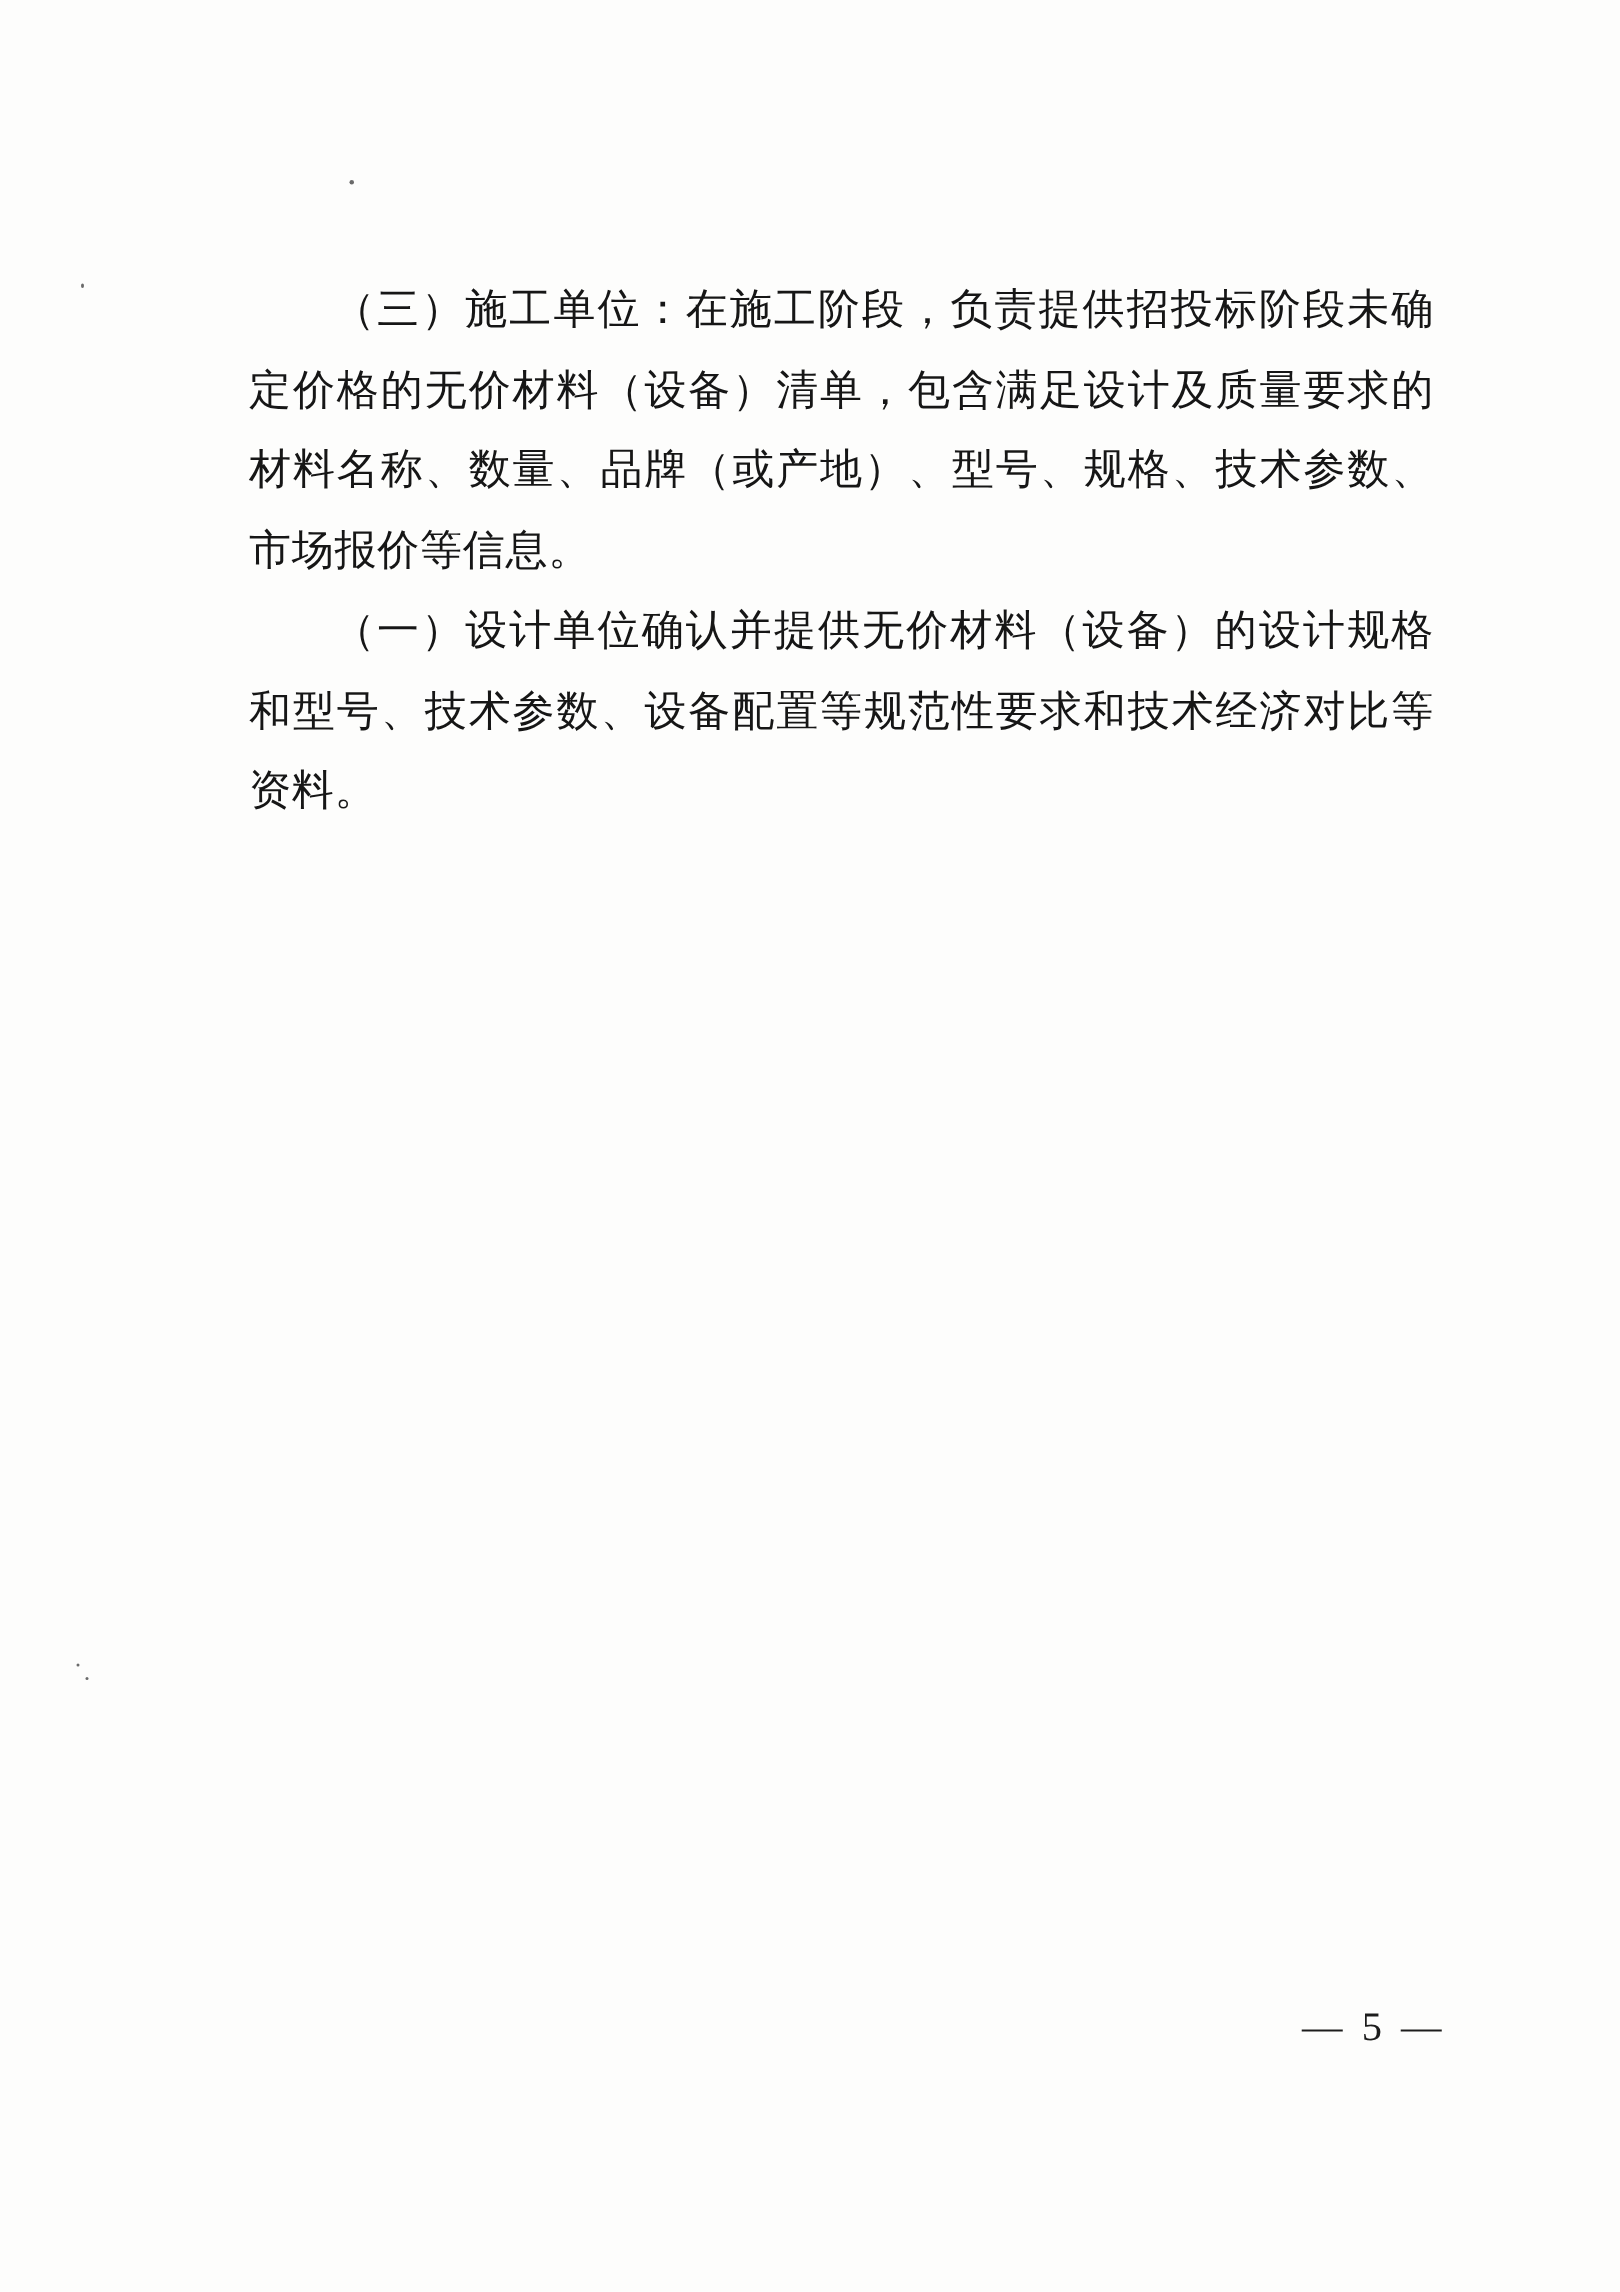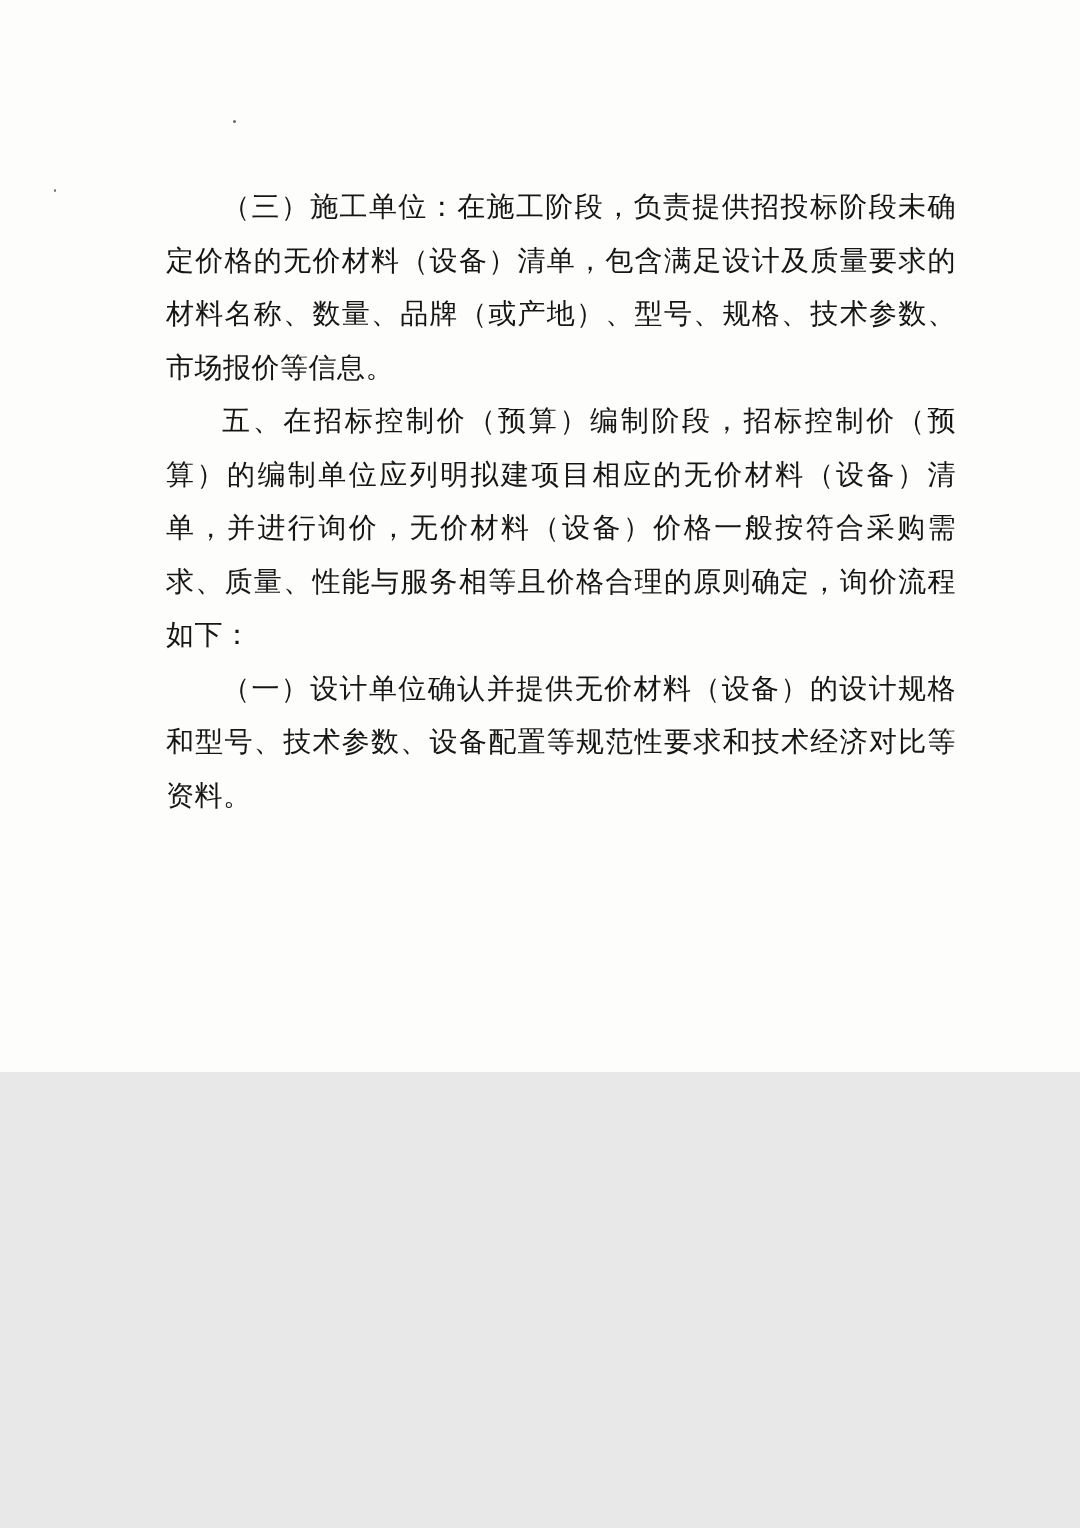--- a/index.html
+++ b/index.html
@@ -3,21 +3,21 @@
 <meta charset="utf-8">
 <style>
   html, body {
     margin: 0;
     padding: 0;
     background: #e8e8e8;
   }
   .page {
     position: relative;
     width: 1080px;
-    height: 1072px;
+    height: 1528px;
     margin: 0 auto;
     background: #fdfdfc;
     overflow: hidden;
     font-family: "Liberation Serif", "DejaVu Serif", serif;
     color: #161616;
   }
   .body-text {
     position: absolute;
     left: 166px;
     top: 180px;
@@ -56,19 +56,18 @@
 
 <div class="page">
 
   <span class="speck s1"></span>
   <span class="speck s2"></span>
   <span class="speck s3"></span>
   <span class="speck s4"></span>
 
   <main class="body-text">
     <p class="para">（三）施工单位：在施工阶段，负责提供招投标阶段未确定价格的无价材料（设备）清单，包含满足设计及质量要求的材料名称、数量、品牌（或产地）、型号、规格、技术参数、市场报价等信息。</p>
-    <p class="para">五、在招标控制价（预算）编制阶段，招标控制价（预算）的编制单位应列明拟建项目相应的无价材料（设备）清单，并进行询价，无价材料（设备）价格一般按符合采购需求、质量、性能与服务相等且价格合理的原则确定，询价流程如下：</p>
     <p class="para">（一）设计单位确认并提供无价材料（设备）的设计规格和型号、技术参数、设备配置等规范性要求和技术经济对比等资料。</p>
   </main>
 
   <div class="footer-page-number">— 5 —</div>
 
 </div>
 
 </body></html>

